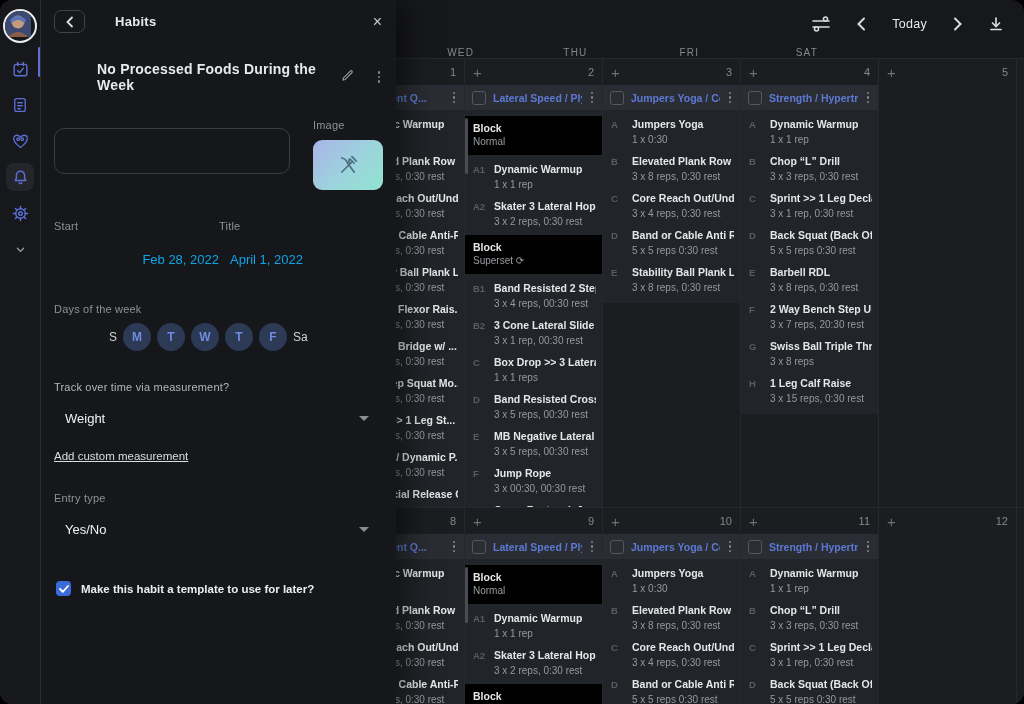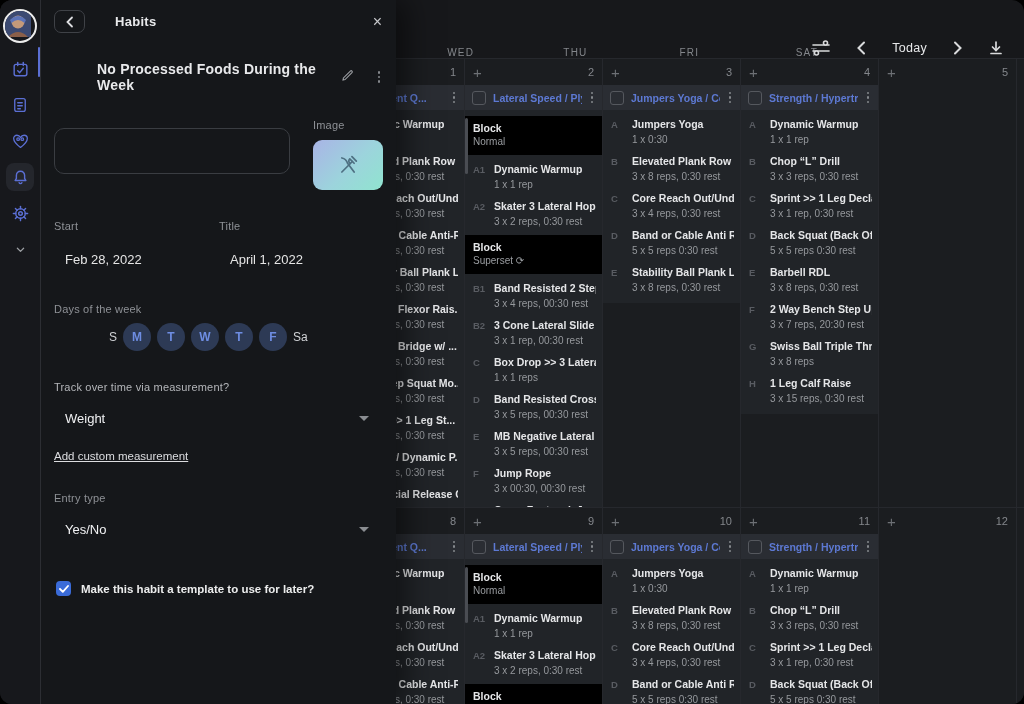--- a/index.html
+++ b/index.html
@@ -1,21 +1,21 @@
 <!DOCTYPE html>
 <html><head>
 <meta charset="utf-8">
 <style>
   html,body{margin:0;padding:0;background:#000;width:1024px;height:704px;overflow:hidden;
     font-family:"Liberation Sans",sans-serif;-webkit-font-smoothing:antialiased;}
   #window{position:relative;width:1024px;height:704px;background:#17181b;border-radius:12px;overflow:hidden;}
 
   
   #toolbar{position:absolute;top:0;left:406px;right:0;height:47px;display:flex;align-items:center;
-    justify-content:flex-end;gap:26px;padding-right:20px;z-index:2;margin-top:24px;}
+    justify-content:flex-end;gap:26px;padding-right:20px;z-index:2;}
   #toolbar .tbtn{color:#d9dadc;display:flex;align-items:center;cursor:pointer;}
   #toolbar .today{color:#e8e9eb;font-size:12.5px;letter-spacing:.3px;}
 
   
   #calendar{position:absolute;left:327px;top:47px;right:0;bottom:0;z-index:1;display:flex;flex-direction:column;}
   #weekday-row{display:flex;height:37px;align-items:center;}
   #weekday-row .wd{width:137px;border-right:1px solid transparent;font-size:10px;letter-spacing:1.2px;
     color:#84878c;padding-left:4px;box-sizing:content-box;}
   #grid-rows{flex:1;display:flex;flex-direction:column;}
   .week-row{display:flex;border-top:1px solid #26282d;}
@@ -59,21 +59,21 @@
   .flabel{color:#8e9196;font-size:11px;letter-spacing:.2px;}
   #desc-image-row{display:flex;padding:26px 13px 0 13px;}
   #desc-col{flex:1;}
   #desc-box{margin-top:9px;width:234px;height:44px;border:1px solid #3a3d42;border-radius:10px;background:transparent;}
   #image-col{width:70px;margin-left:14px;}
   #image-tile{margin-top:9px;width:70px;height:50px;border-radius:9px;cursor:pointer;
     background:linear-gradient(135deg,#a9b4e6 0%,#9cd4dc 55%,#90e4cf 100%);
     display:flex;align-items:center;justify-content:center;}
   #dates-row{display:flex;padding:30px 13px 0 13px;}
   #dates-row .dcol1{width:165px;}
-  .dval{margin-top:20px;font-size:13px;color:#e5e5e5;padding-left:11px;cursor:pointer;}
+  .dval{margin-top:20px;font-size:13px;color:#0ea5e9;padding-left:11px;cursor:pointer;text-align:right;}
   #days-section{padding:36px 13px 0 13px;}
   #days-row{display:flex;align-items:center;gap:6px;margin-top:8px;padding-left:55px;}
   .day-pill{width:28px;height:28px;border-radius:50%;display:flex;align-items:center;justify-content:center;
     color:#d0d2d5;font-size:12px;cursor:pointer;}
   .day-pill.sel{background:#2d3a55;color:#6e8de2;font-weight:bold;}
   .day-pill.plain{width:auto;height:auto;border-radius:0;}
   #track-section{padding:30px 13px 0 13px;}
   .select-row{display:flex;align-items:center;margin-top:18px;padding:0 14px 0 11px;cursor:pointer;}
   .select-val{font-size:13px;color:#f0f1f3;flex:1;}
   .caret{width:0;height:0;border-left:5px solid transparent;border-right:5px solid transparent;

